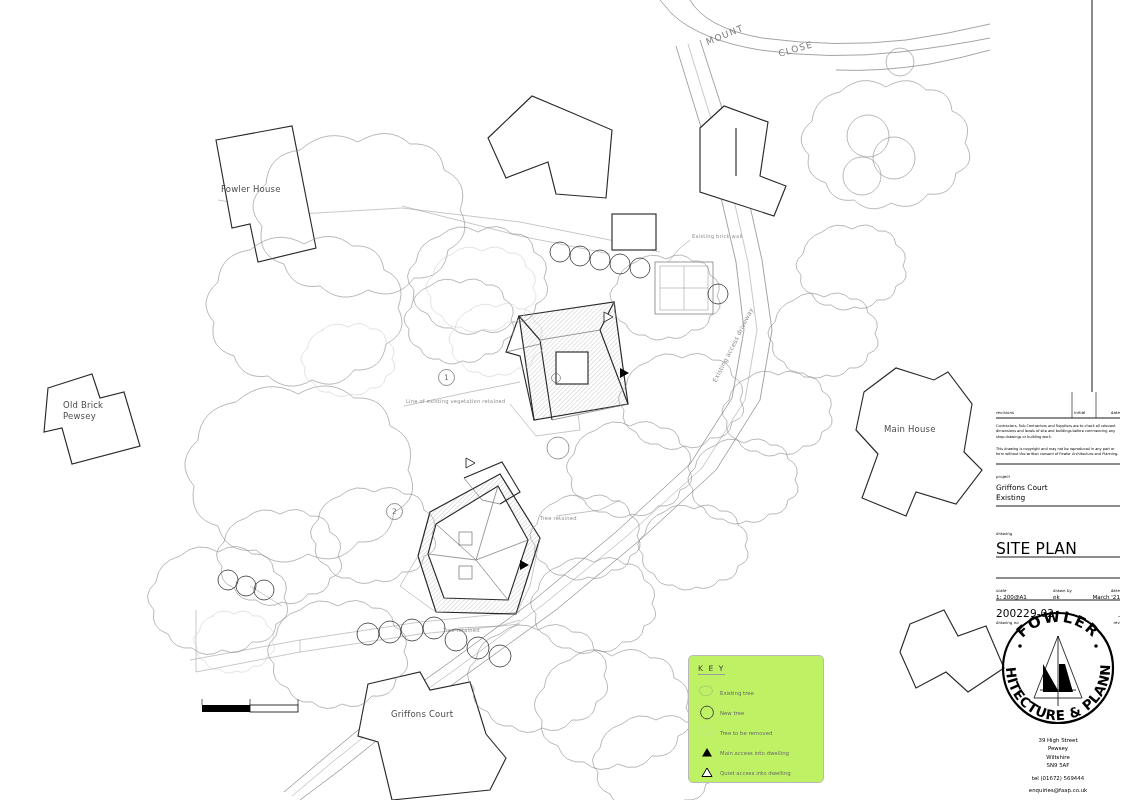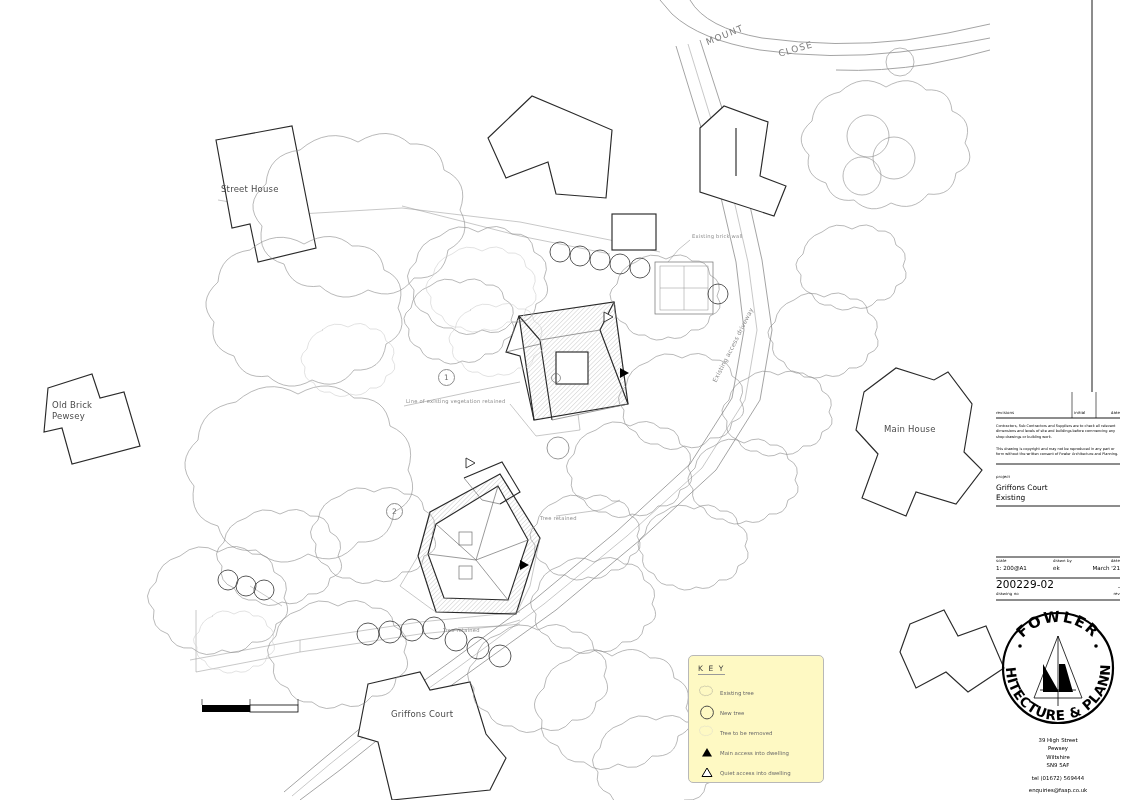--- a/index.html
+++ b/index.html
@@ -69,21 +69,21 @@
     justify-content: center;
   }
 
   
   #keybox {
     position: absolute;
     left: 688px; top: 655px;
     width: 136px; height: 128px;
     border: 0.8px solid #b8b8b8;
     border-radius: 5px;
-    background: #fef9c3;
+    background: #bef264;
     box-sizing: border-box;
   }
   #keybox .key-title {
     position: absolute;
     left: 9px; top: 8px;
     font-family: "DejaVu Sans", sans-serif;
     font-size: 7.5px;
     letter-spacing: 1.6px;
     color: #3a3a3a;
     border-bottom: 0.6px solid #9a9a9a;
@@ -377,23 +377,23 @@
       <line class="tbline" x1="996" y1="578" x2="1120" y2="578"></line>
       <line class="tbline" x1="996" y1="600" x2="1120" y2="600"></line>
       <line class="tbthin" x1="1072" y1="392" x2="1072" y2="418"></line>
       <line class="tbthin" x1="1096" y1="392" x2="1096" y2="418"></line>
     </g>
   </svg>
 
   <div class="plan-label rd" style="left:705px; top:30px; transform: rotate(-22deg);">MOUNT</div>
   <div class="plan-label rd" style="left:778px; top:44px; transform: rotate(-16deg);">CLOSE</div>
 
-  <div class="plan-label" style="left:221px; top:184px;">Street House</div>
-
-  <div class="plan-label" style="left:52px; top:400px; line-height:1.35;">
+  <div class="plan-label" style="left:221px; top:184px;">Fowler House</div>
+
+  <div class="plan-label" style="left:63px; top:400px; line-height:1.35;">
     <span>Old Brick</span><br>
     <span>Pewsey</span>
   </div>
 
   <div class="plan-label" style="left:884px; top:424px;">Main House</div>
 
   <div class="plan-label" style="left:391px; top:709px;">Griffons Court</div>
 
   <div class="plan-label sm" style="left:692px; top:233px;">Existing brick wall</div>
 
@@ -475,20 +475,24 @@
     <div style="padding-top:3px;">
       <div class="tb-micro">project</div>
       <div class="tb-project" style="margin-top:3px;">
         <span>Griffons Court</span><br>
         <span>Existing</span>
       </div>
     </div>
 
     <div style="height:24px;"></div>
 
+    <div style="padding-top:3px;">
+      <div class="tb-micro">drawing</div>
+      <div class="tb-drawing-title" style="margin-top:3px;">SITE PLAN</div>
+    </div>
 
     <div style="height:27px;"></div>
 
     <div style="padding-top:3px;">
       <div class="tb-cols">
         <div class="tb-col-l" style="width:46%;">
           <div class="tb-micro">scale</div>
         </div>
         <div class="tb-col-c" style="width:28%;">
           <div class="tb-micro">drawn by</div>

